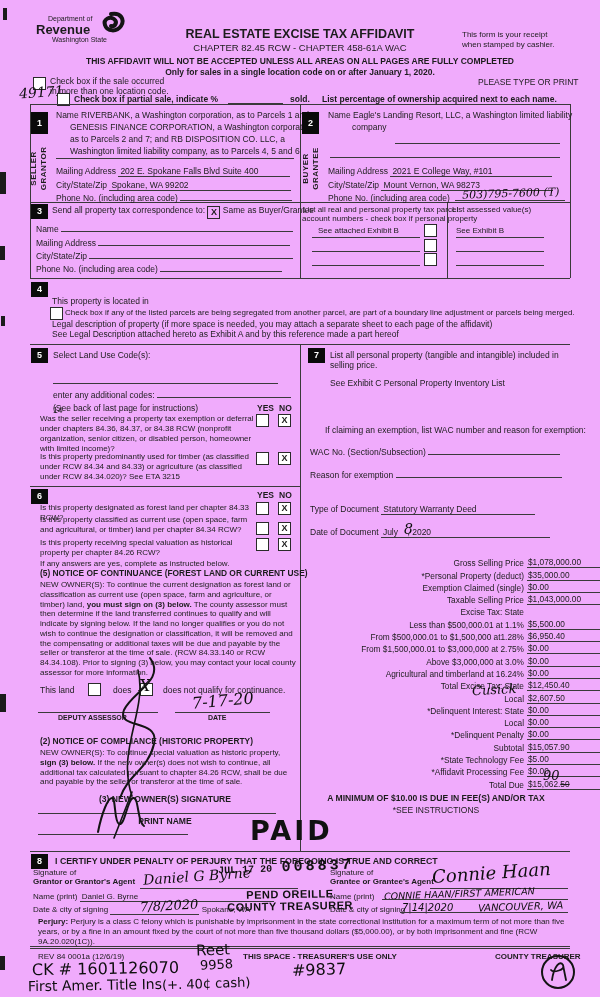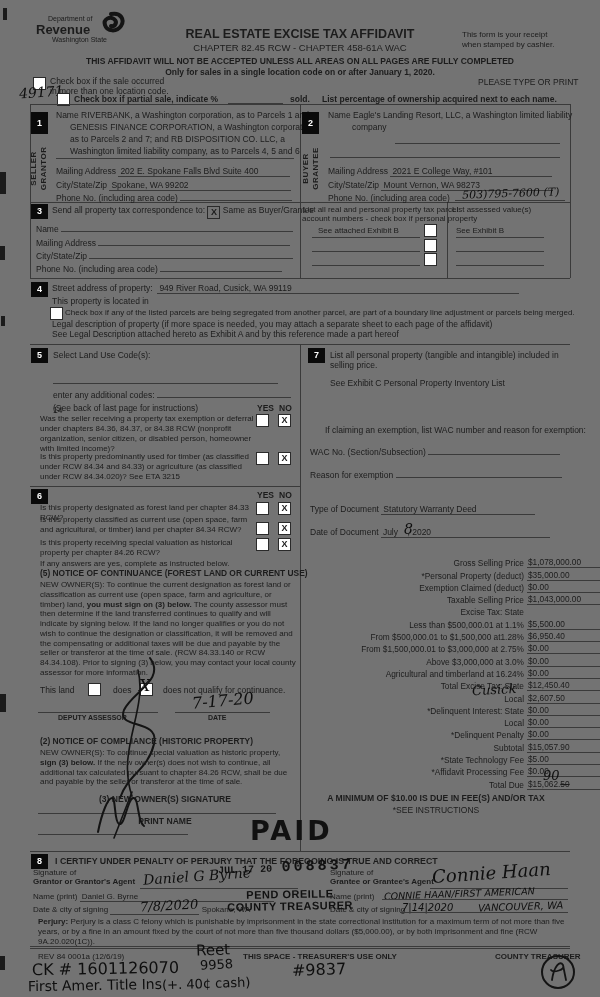--- a/index.html
+++ b/index.html
@@ -1,16 +1,16 @@
 <!DOCTYPE html>
 <html><head>
 <meta charset="utf-8">
 <style>
   html,body{margin:0;padding:0;background:#e8e8e6;}
-  #page{position:relative;width:600px;height:997px;background:#737373;margin:0 auto;overflow:hidden;
+  #page{position:relative;width:600px;height:997px;background:#f0abfc;margin:0 auto;overflow:hidden;
         font-family:"Liberation Sans",sans-serif;color:#1c1c1c;}
   .t{position:absolute;font-size:8.5px;line-height:1.18;white-space:nowrap;}
   .wrap{white-space:normal;}
   .b{font-weight:bold;}
   .c{text-align:center;}
   .s8{font-size:8px;}
   .s7{font-size:7px;}
   .hl{position:absolute;border-top:1px solid #3a3a3a;height:0;}
   .vl{position:absolute;border-left:1px solid #3a3a3a;width:0;}
   .uv{display:inline-block;border-bottom:1px solid #3a3a3a;padding:0 2px;}
@@ -126,21 +126,20 @@
   <div class="cb" style="left:424px;top:253px;"></div>
   <div class="hl" style="left:312px;top:265px;width:108px;"></div>
 
   <div class="t s8" style="left:452px;top:205px;">List assessed value(s)</div>
   <div class="t s8" style="left:456px;top:226px;">See Exhibit B</div>
   <div class="hl" style="left:456px;top:237px;width:88px;"></div>
   <div class="hl" style="left:456px;top:251px;width:88px;"></div>
   <div class="hl" style="left:456px;top:265px;width:88px;"></div>
 
   <div class="bdg" style="left:31px;top:282px;">4</div>
-  <div class="t" style="left:52px;top:283px;"><span>Street address of property:</span>&nbsp; <span class="uv" style="width:358px;">949 River Road, Cusick, WA 99119</span></div>
   <div class="t" style="left:52px;top:296px;">This property is located in</div>
   <div class="cb" style="left:50px;top:307px;"></div>
   <div class="t s8" style="left:65px;top:308px;">Check box if any of the listed parcels are being segregated from another parcel, are part of a boundary line adjustment or parcels being merged.</div>
   <div class="t" style="left:52px;top:319px;">Legal description of property (if more space is needed, you may attach a separate sheet to each page of the affidavit)</div>
   <div class="t" style="left:52px;top:329px;">See Legal Description attached hereto as Exhibit A and by this reference made a part hereof</div>
 
   <div class="hl" style="left:30px;top:344px;width:540px;"></div>
   <div class="vl" style="left:300px;top:344px;height:507px;"></div>
 
   <div class="bdg" style="left:31px;top:348px;">5</div>
@@ -228,21 +227,21 @@
   <div class="fee-rows">
     <div class="fee-row">
         <span class="fee-label">Gross Selling Price</span>
         <span class="fee-value">$1,078,000.00</span>
       </div>
     <div class="fee-row">
         <span class="fee-label">*Personal Property (deduct)</span>
         <span class="fee-value">$35,000.00</span>
       </div>
     <div class="fee-row">
-        <span class="fee-label">Exemption Claimed (deduct)</span>
+        <span class="fee-label">Exemption Claimed (single)</span>
         <span class="fee-value">$0.00</span>
       </div>
     <div class="fee-row">
         <span class="fee-label">Taxable Selling Price</span>
         <span class="fee-value">$1,043,000.00</span>
       </div>
     <div class="fee-row">
         <span class="fee-label">Excise Tax: State</span>
         <span class="fee-value nl"></span>
       </div>

